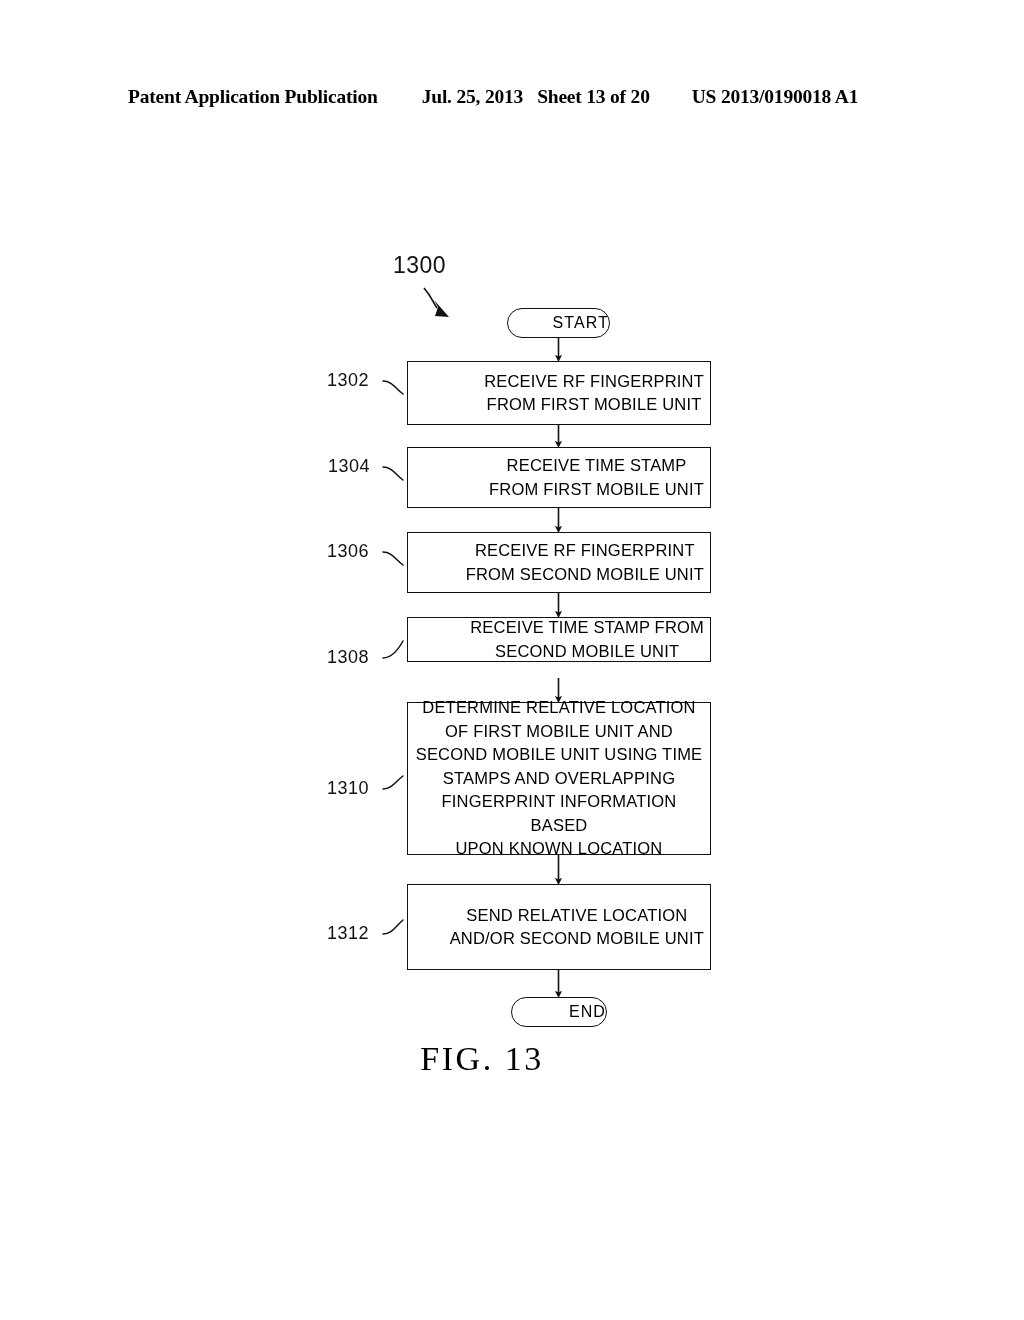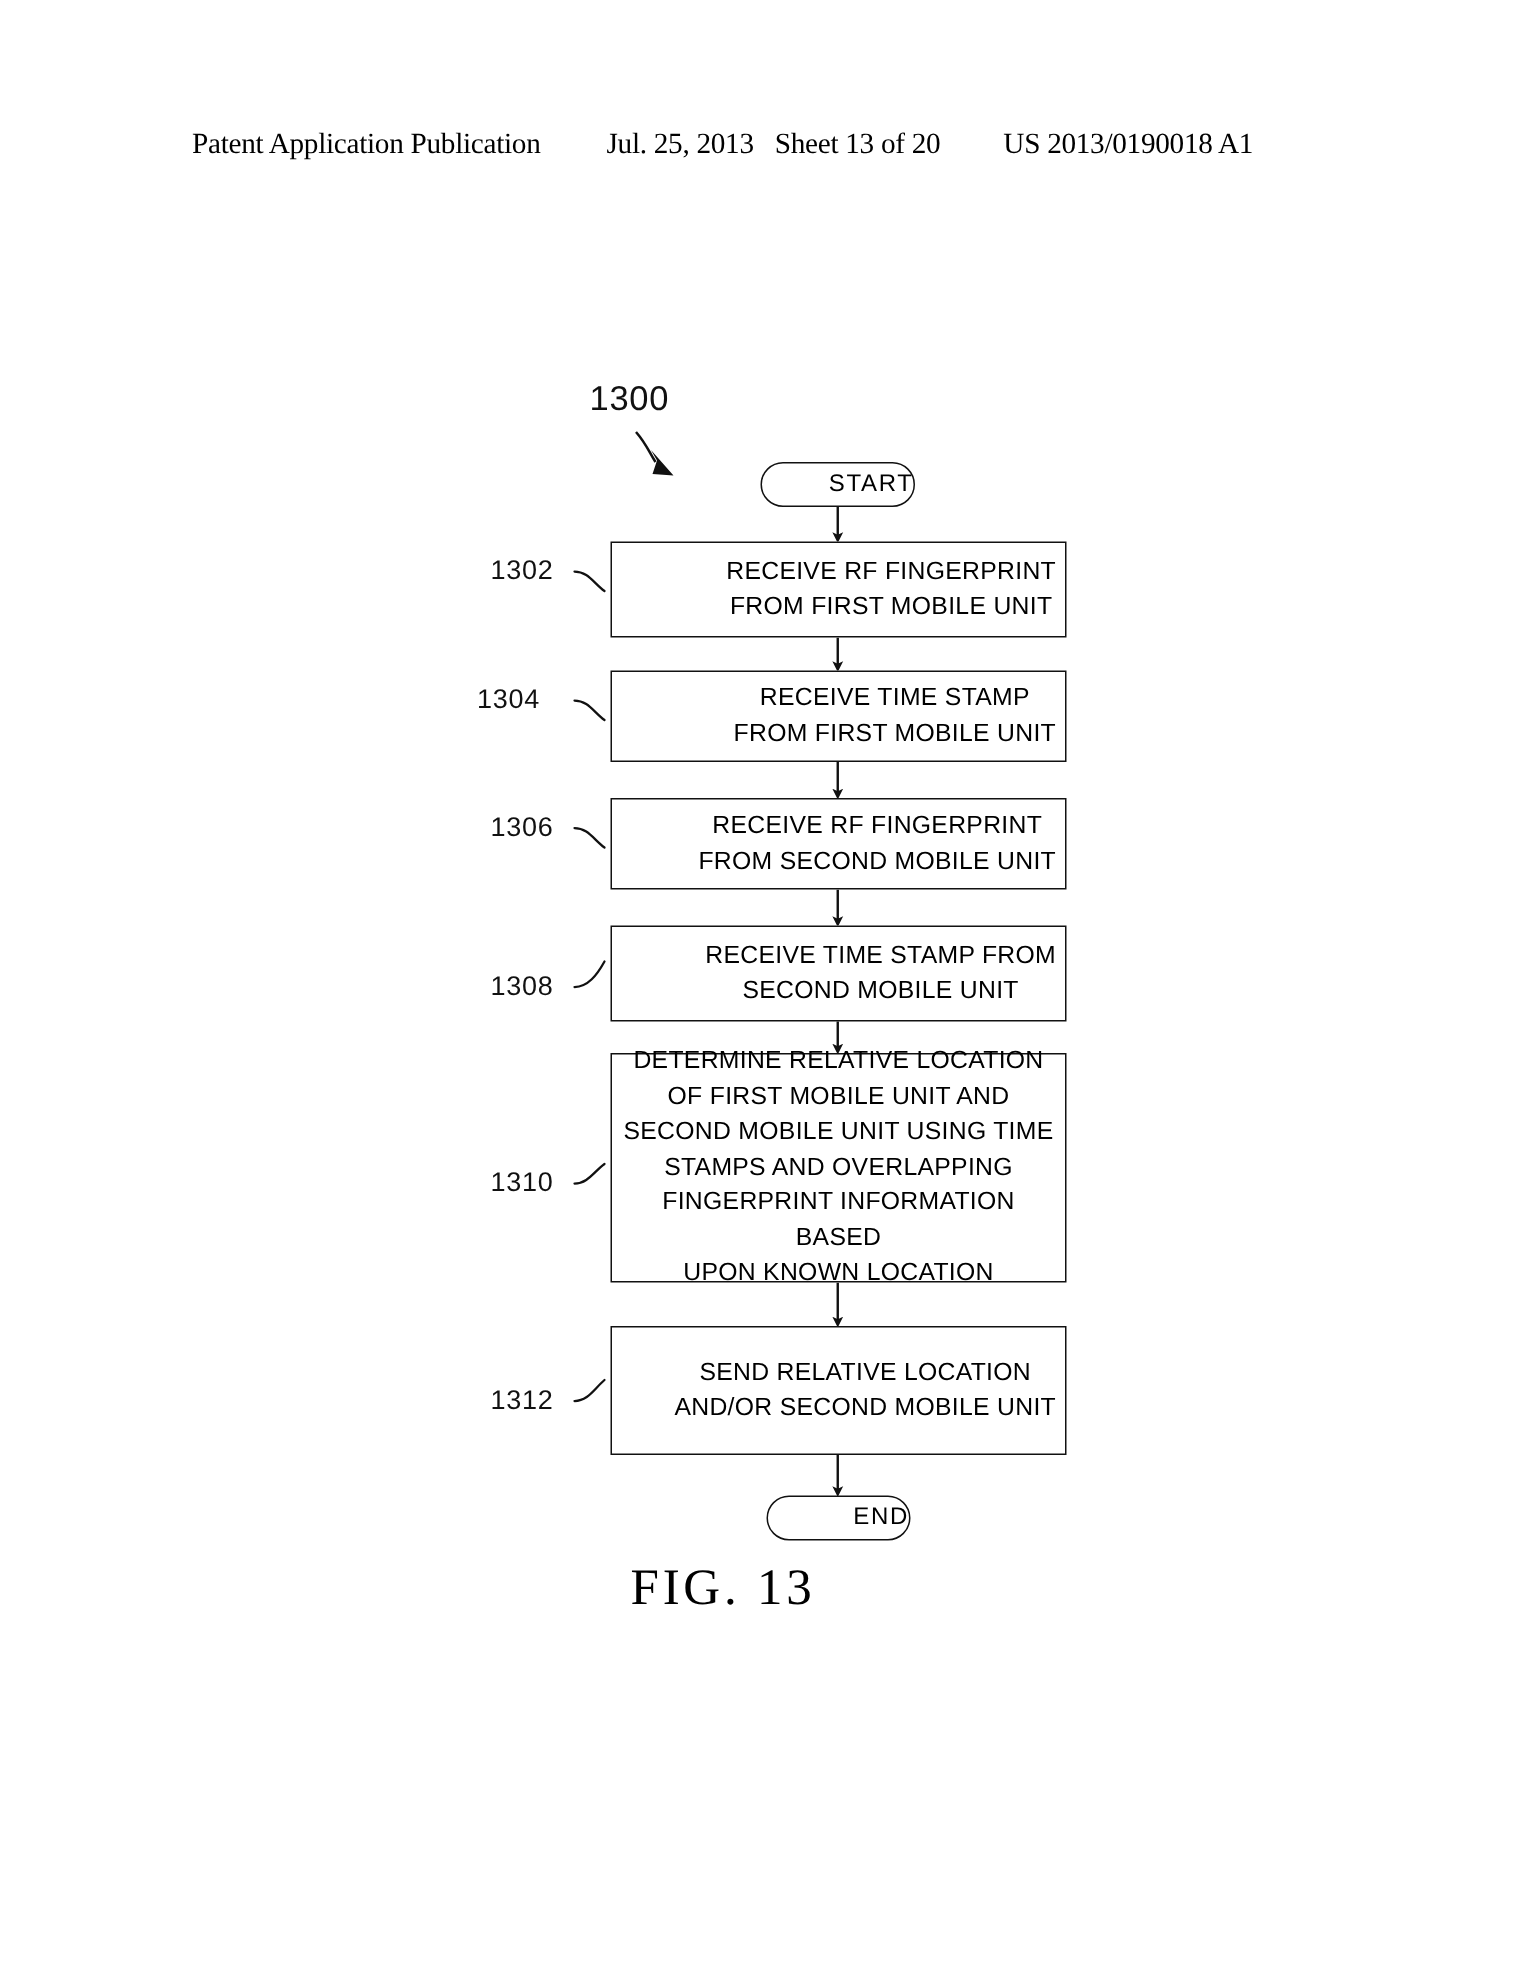--- a/index.html
+++ b/index.html
@@ -19,21 +19,21 @@
   
   #pub-header {
     position: absolute;
     top: 86px;
     left: 128px;
     width: 768px;
     height: 26px;
     display: flex;
     align-items: baseline;
     font-family: "Liberation Serif", serif;
-    font-weight: normal;
+    font-weight: bold;
     font-size: 19.5px;
     letter-spacing: -0.2px;
     white-space: nowrap;
   }
   #pub-header .hdr-title { margin-right: 44px; }
   #pub-header .hdr-date  { margin-right: 14px; }
   #pub-header .hdr-sheet { margin-right: 42px; }
   #pub-header .hdr-num   { }
 
   
@@ -71,36 +71,36 @@
     font-size: 16px;
     letter-spacing: 1.1px;
     height: 30px;
   }
 
   
   #node-start  { left: 507px; top: 308px;  width: 103px; }
   #node-1302   { top: 361px; height: 64px; }
   #node-1304   { top: 447px; height: 61px; }
   #node-1306   { top: 532px; height: 61px; }
-  #node-1308   { top: 617px; height: 64px; }
+  #node-1308   { top: 617px; height: 45px; }
   #node-1310   { top: 702px; height: 153px; }
   #node-1312   { top: 884px; height: 86px; }
   #node-end    { left: 511px; top: 997px;  width: 96px; }
 
   
   .fc-ref {
     position: absolute;
     font-size: 18px;
     letter-spacing: 0.5px;
     color: #111111;
     white-space: nowrap;
   }
   #ref-1300 { left: 393px; top: 252px; font-size: 23px; }
   #ref-1302 { left: 327px; top: 370px; }
-  #ref-1304 { left: 318px; top: 456px; }
+  #ref-1304 { left: 328px; top: 456px; }
   #ref-1306 { left: 327px; top: 541px; }
   #ref-1308 { left: 327px; top: 647px; }
   #ref-1310 { left: 327px; top: 778px; }
   #ref-1312 { left: 327px; top: 923px; }
 
   
   #fig-caption {
     position: absolute;
     left: 0;
     top: 1040px;

